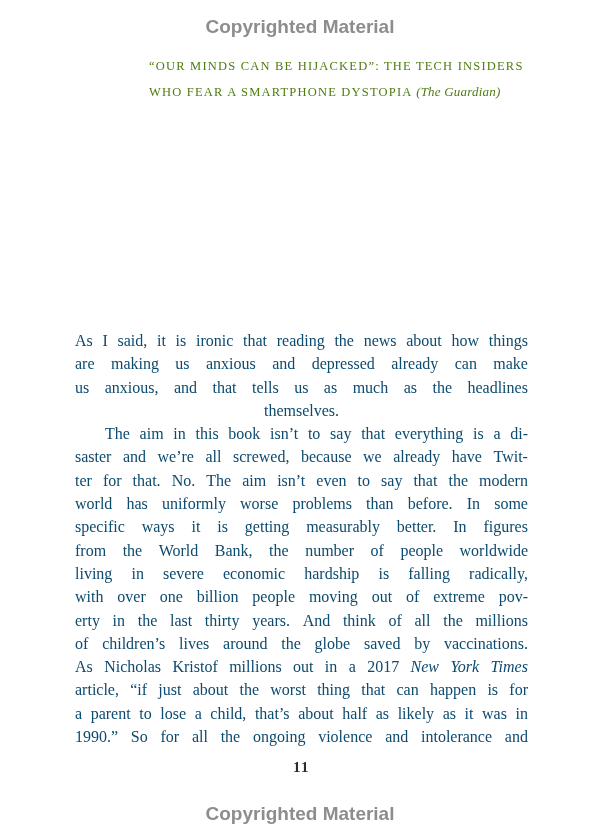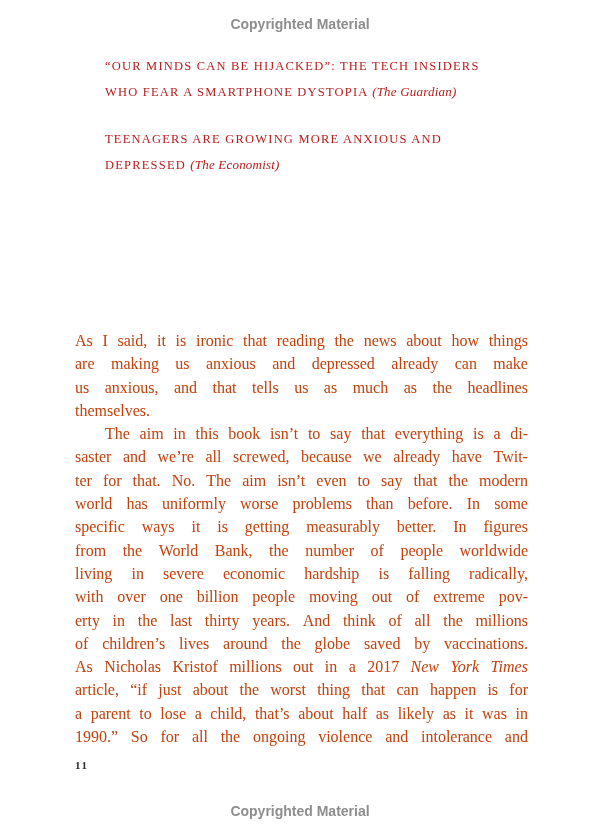--- a/index.html
+++ b/index.html
@@ -1,50 +1,46 @@
 <!DOCTYPE html>
 <html><head>
 <meta charset="utf-8">
 <style>
   html,body{margin:0;padding:0;background:#ffffff;}
   .page{position:relative;width:600px;height:840px;background:#ffffff;overflow:hidden;
         font-family:"Liberation Serif",serif;color:#2c2c2c;}
   .banner{position:absolute;left:0;width:100%;text-align:center;
-          font-family:"Liberation Sans",sans-serif;font-weight:700;font-size:14px;color:#8d8d8d;}
+          font-family:"Liberation Sans",sans-serif;font-weight:700;font-size:19px;color:#8d8d8d;}
   .banner.top{top:16px;}
   .banner.bottom{top:803px;}
   .headlines{position:absolute;top:53px;left:105px;right:60px;}
   .headline{margin-bottom:22px;}
-  .hl-line{line-height:23.5px;white-space:nowrap;color:#b91c1c;}
+  .hl-line{line-height:23.5px;white-space:nowrap;color:#4d7c0f;margin-left:44px;}
   .hl-caps{font-size:12.5px;letter-spacing:1.2px;}
   .hl-src{font-size:13px;font-style:italic;letter-spacing:0.2px;}
   .body{position:absolute;top:329px;left:75px;width:453px;
-        font-size:16px;line-height:23.3px;color:#c2410c;}
+        font-size:16px;line-height:23.3px;color:#0c4a6e;text-align:center;}
   .line{height:23.3px;overflow:visible;}
   .line.flex{display:flex;justify-content:space-between;}
   .line.indent{padding-left:30px;}
   .word{white-space:pre;}
   .italic{font-style:italic;}
-  .pagenum{position:absolute;top:759px;left:75px;width:453px;
-           font-size:11px;font-weight:700;letter-spacing:1.5px;color:#2c2c2c;}
+  .pagenum{position:absolute;top:759px;left:75px;width:453px;text-align:center;
+           font-size:15px;font-weight:700;letter-spacing:1.5px;color:#2c2c2c;}
 </style>
 </head>
 <body>
 
 <div class="page">
   <div class="banner top">Copyrighted Material</div>
   <div class="headlines">
       <div class="headline">
         <div class="hl-line"><span class="hl-caps">“OUR MINDS CAN BE HIJACKED”: THE TECH INSIDERS</span></div>
         <div class="hl-line"><span class="hl-caps">WHO FEAR A SMARTPHONE DYSTOPIA </span><span class="hl-src">(The Guardian)</span></div>
       </div>
-      <div class="headline">
-        <div class="hl-line"><span class="hl-caps">TEENAGERS ARE GROWING MORE ANXIOUS AND</span></div>
-        <div class="hl-line"><span class="hl-caps">DEPRESSED </span><span class="hl-src">(The Economist)</span></div>
-      </div>
     </div>
   <div class="body">
       <div>
         <div class="line flex">
           <span class="word">As</span>
           <span class="word">I</span>
           <span class="word">said,</span>
           <span class="word">it</span>
           <span class="word">is</span>
           <span class="word">ironic</span>

